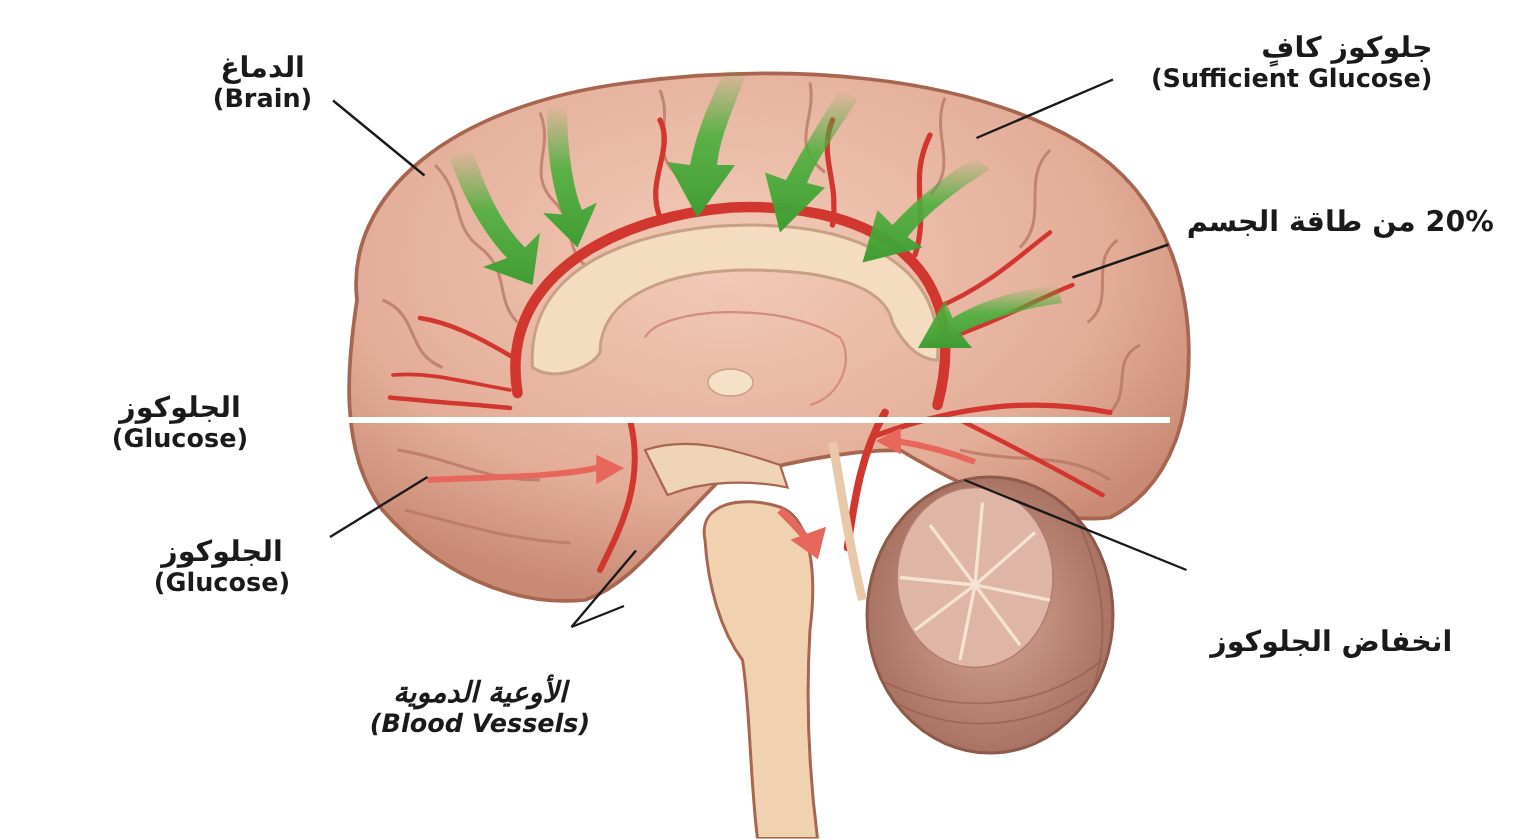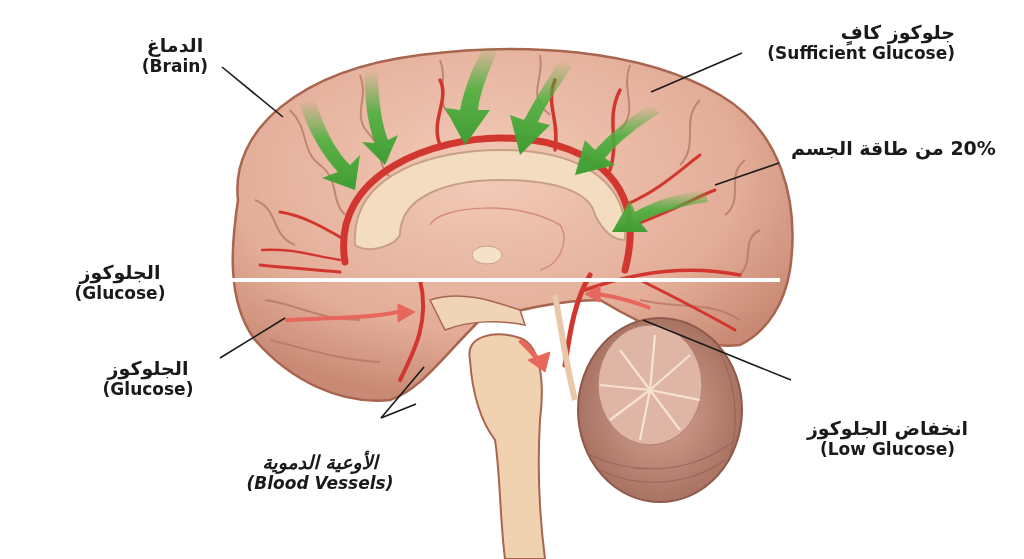--- a/index.html
+++ b/index.html
@@ -153,19 +153,18 @@
   <span class="en">(Glucose)</span>
 </div>
 
 <div class="label" style="left:88px; top:358px; width:120px;">
   <span class="ar">الجلوكوز</span>
   <span class="en">(Glucose)</span>
 </div>
 
 <div class="label" style="left:795px; top:374px; width:185px;margin-top:44px;">
   <span class="ar">انخفاض الجلوكوز</span>
-  <span class="en">(Low Glucose)</span>
 </div>
 
 <div class="label" style="left:235px; top:452px; width:170px;font-style:italic;">
   <span class="ar">الأوعية الدموية</span>
   <span class="en">(Blood Vessels)</span>
 </div>
 
 </body></html>

